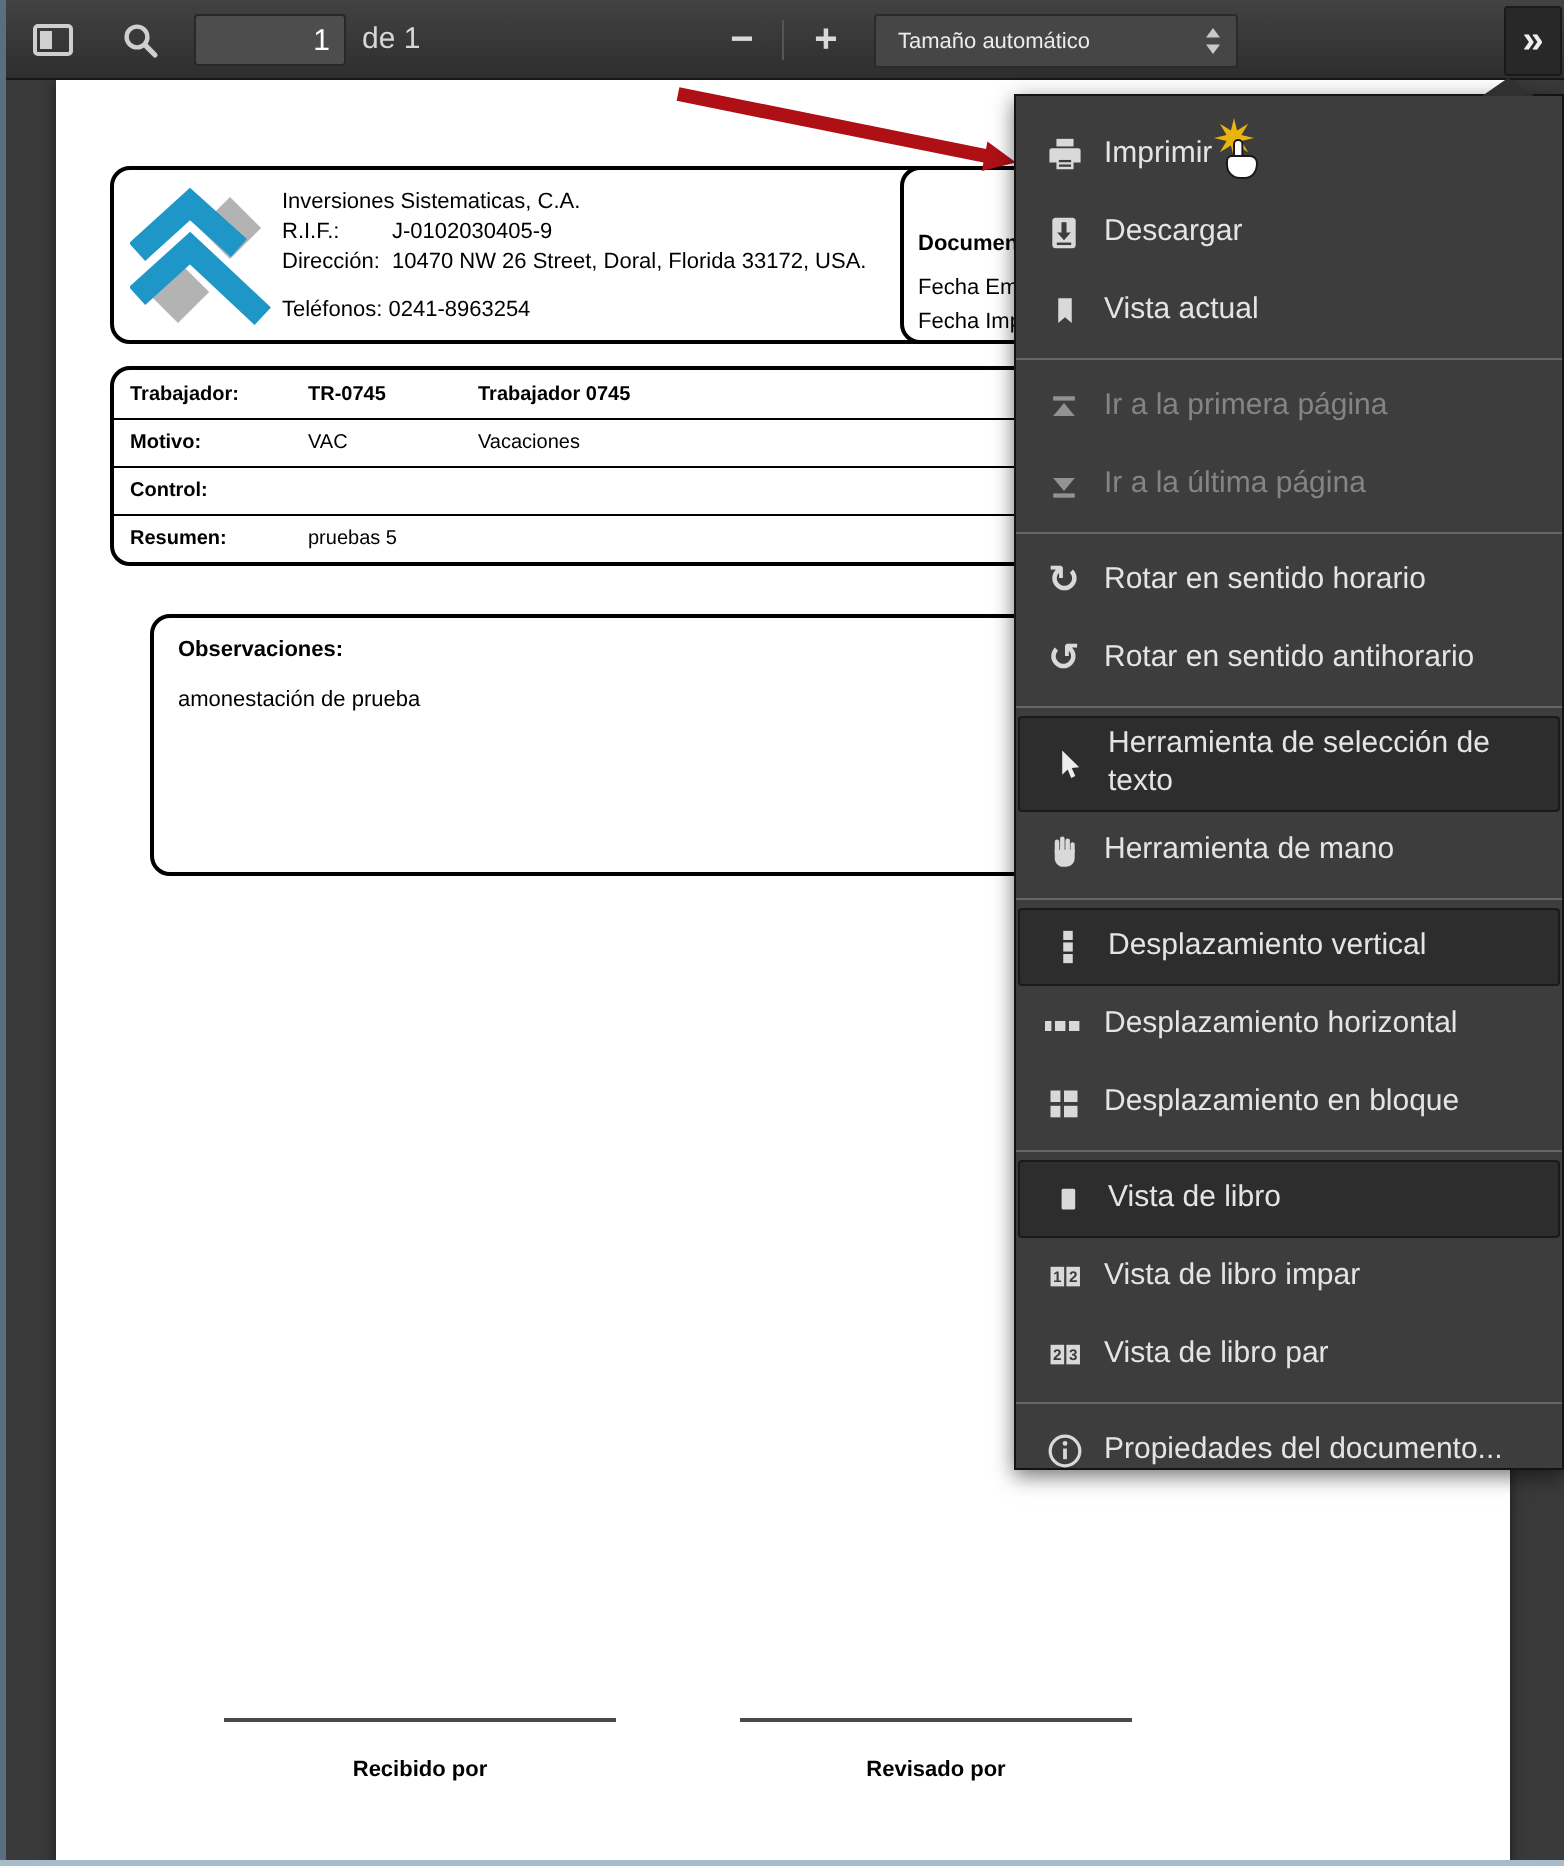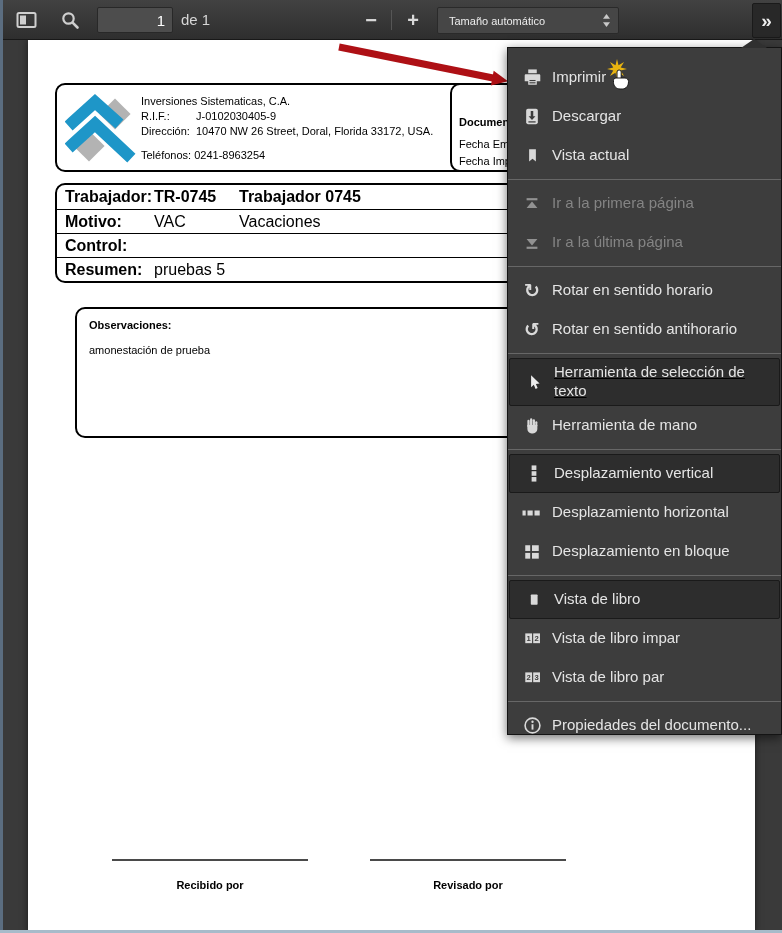--- a/index.html
+++ b/index.html
@@ -45,21 +45,21 @@
   .company-text { position:absolute; left:84px; top:9px; }
   .lblrow { display:flex; }
   .lblrow .l { width:55px; }
   .phones-row { margin-top:9px; }
   .docinfo-box { left:422px; top:43px; width:300px; height:89px; padding:30px 0 0 7px; overflow:hidden; }
   .docinfo-box div { white-space:nowrap; }
   .docinfo-box .f1 { margin-top:7px; }
   .docinfo-box .f2 { margin-top:2px; }
 
   .table-box { left:27px; top:143px; width:682px; height:100px; overflow:hidden; }
-  .trow { display:flex; align-items:center; height:24px; font-size:16px; position:relative; }
+  .trow { display:flex; align-items:center; height:24px; font-size:10px; position:relative; }
   .trow + .trow { border-top:1.5px solid #000; }
   .trow .c0 { position:absolute; left:8px;  font-weight:bold; }
   .trow .c1 { position:absolute; left:97px; }
   .trow .c2 { position:absolute; left:182px; }
   .trow.bold-vals .c1, .trow.bold-vals .c2 { font-weight:bold; }
 
   .obs-box { left:27px; top:267px; width:682px; height:131px; padding:9px 12px;margin-left:20px; }
   .obs-text { margin-top:10px; font-weight:normal; }
 
   .sig { position:absolute; width:196px; text-align:center; }
@@ -69,21 +69,21 @@
   .sig2 { left:342px; top:819px; }
 
   
   .menu { position:absolute; left:507px; top:47px; width:275px; height:688px; z-index:10;
           background:#3d3d3d; border:1px solid #141414; box-shadow:0 3px 10px rgba(0,0,0,.55);
           padding-top:10px; }
   .menu-notch { position:absolute; left:233px; top:-9px; width:0; height:0;
                 border-left:13px solid transparent; border-right:13px solid transparent;
                 border-bottom:9px solid #303030; }
   .menu-item { display:flex; align-items:center; height:39px; padding:0 8px 0 12px; }
-  .menu-item.two-line { height:48px;text-decoration:underline; }
+  .menu-item.two-line { height:48px; }
   .menu-item.toggled { background:#2d2d2d; border:1px solid #1a1a1a; border-radius:2px; margin:0 1px; }
   .mi-icon { width:24px; min-width:24px; height:22px; display:flex; align-items:center;
              justify-content:center; color:#d9d9d9; margin-right:8px; }
   .mi-icon .gch { font-family:"DejaVu Sans", sans-serif; font-size:19px; line-height:1; font-weight:bold; }
   .mi-label { color:#e4e4e4; font-size:15px; line-height:1.25; }
   .menu-item.disabled .mi-label { color:#848484; }
   .menu-item.disabled .mi-icon { opacity:.55; }
   .menu-sep { height:0; border-top:1px solid #676767; margin:4px 0; }
 
   

